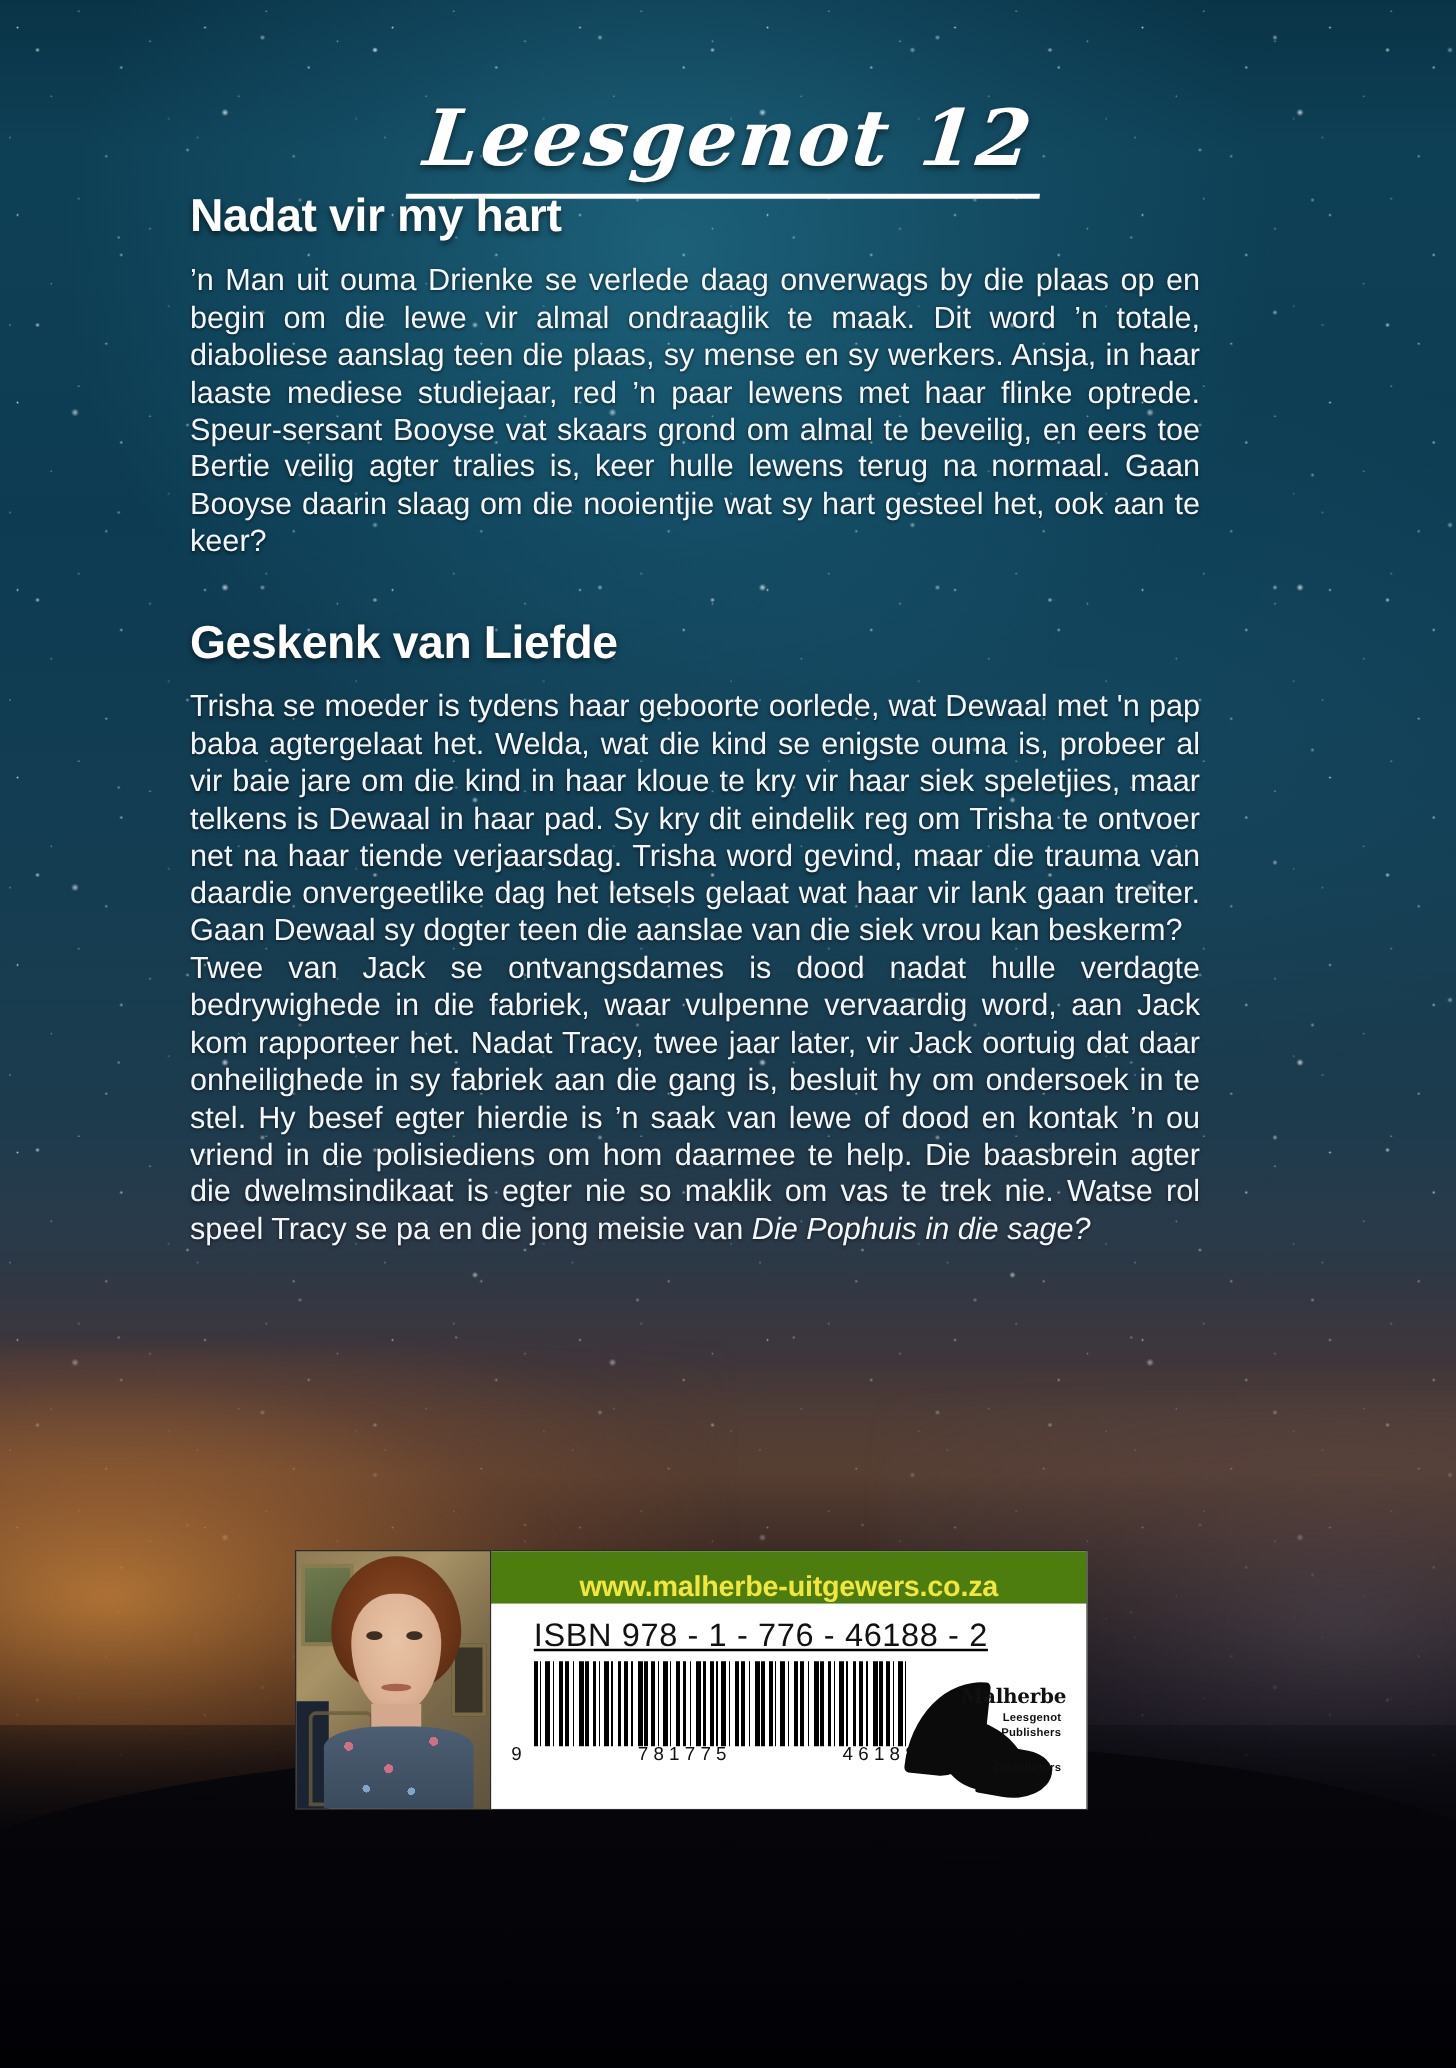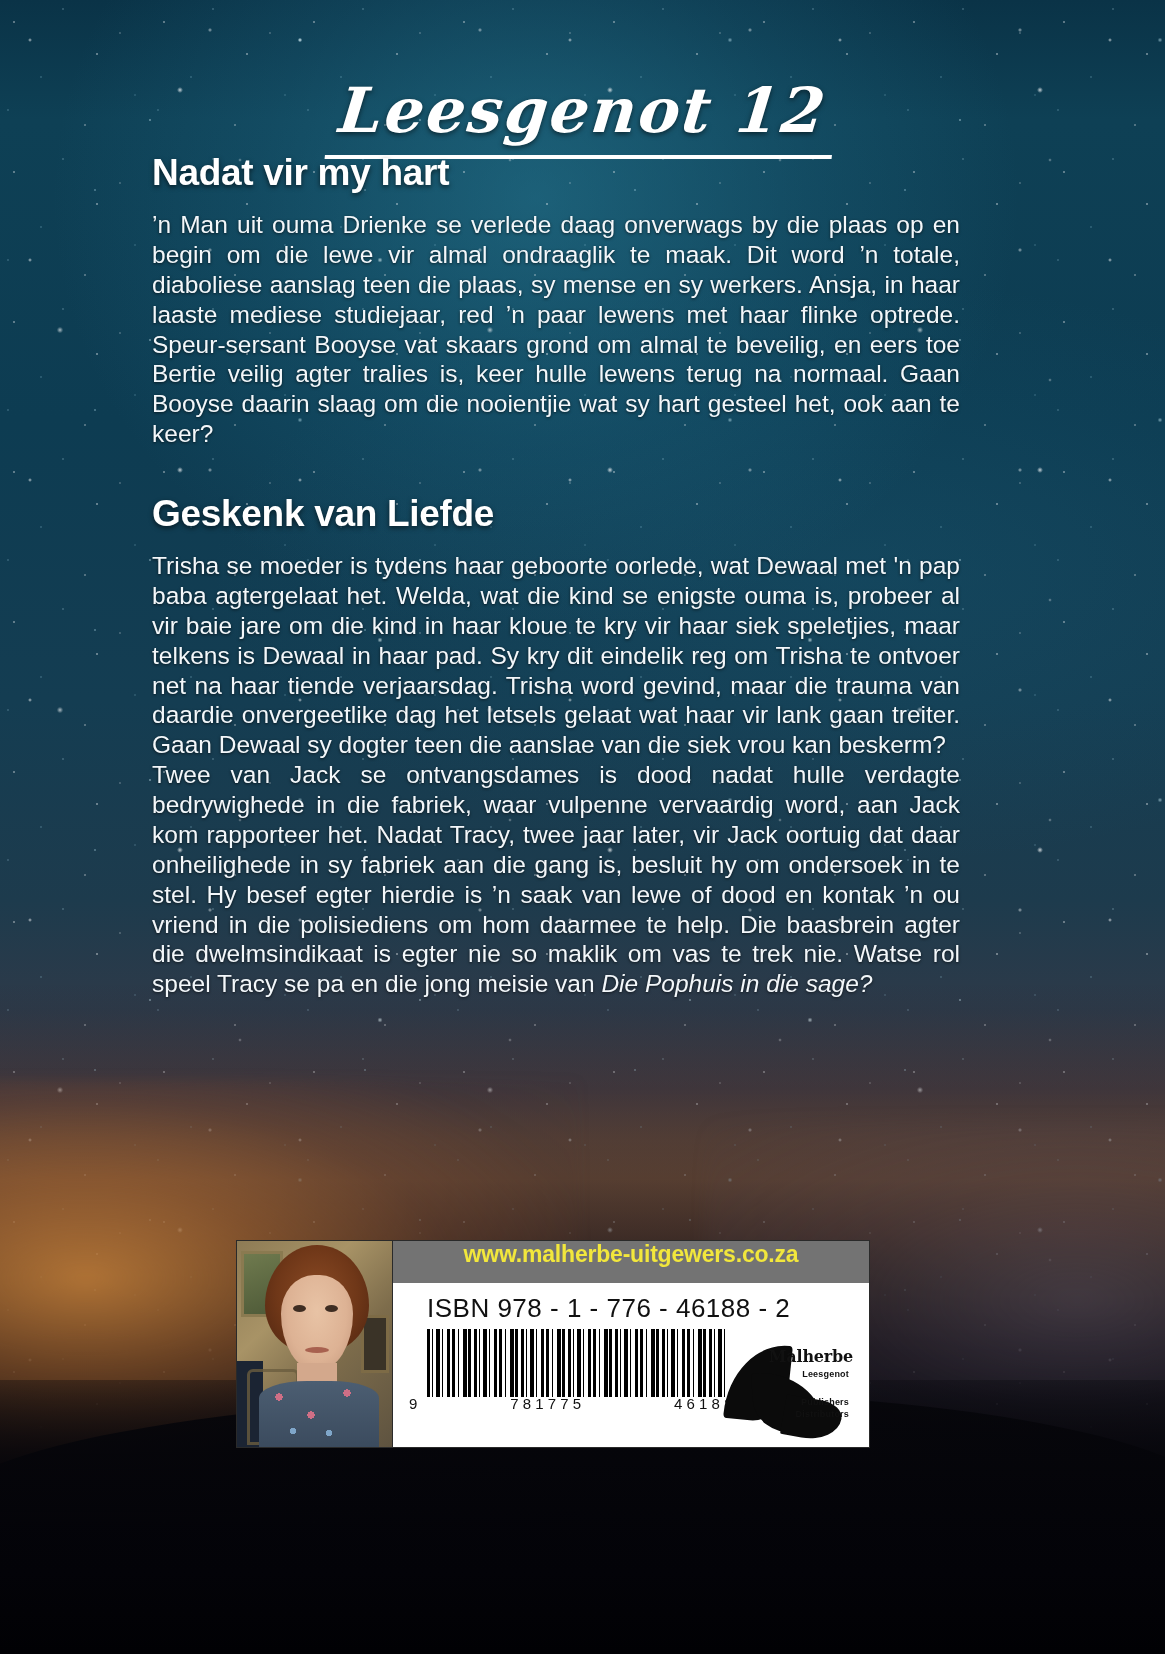--- a/index.html
+++ b/index.html
@@ -330,39 +330,40 @@
     background: #ffffff;
     display: flex;
     flex-direction: column;
     border: 1px solid #2a2a2a;
     border-left: none;
     box-sizing: border-box;
   }
 
   .url-banner {
     height: 42px;
-    background: #737373;
+    background: #4d7c0f;
     display: flex;
-    align-items: flex-start;
+    align-items: flex-end;
     justify-content: center;
     flex: 0 0 42px;
   }
   .url-text {
     color: #f2e73c;
     font-family: "Liberation Sans", sans-serif;
     font-weight: bold;
     font-size: 23px;
     letter-spacing: -0.2px;
   }
 
   .isbn-body {
     flex: 1 1 auto;
     position: relative;
     background: #ffffff;
     padding: 10px 0 16px 0;
+    text-decoration: underline;
   }
   .isbn-text {
     margin-left: 34px;
     font-family: "Liberation Sans", sans-serif;
     font-size: 26px;
     color: #111111;
     letter-spacing: 0.5px;
     white-space: nowrap;
   }
 
@@ -422,21 +423,21 @@
   .logo-sub {
     position: absolute;
     right: 6px;
     font-family: "Liberation Sans", sans-serif;
     font-weight: bold;
     font-size: 9px;
     color: #111;
     letter-spacing: 0.2px;
   }
   .logo-sub.s1 { top: 32px; }
-  .logo-sub.s2 { top: 60px; }
+  .logo-sub.s2 { top: 44px; }
   .logo-sub.s3 { top: 72px; margin-left: 12px; }
   .quill {
     position: absolute;
     background: #0b0b0b;
   }
   .quill.q1 {
     left: 4px; top: 6px;
     width: 62px; height: 78px;
     border-radius: 100% 6% 60% 6% / 100% 6% 60% 6%;
     transform: rotate(6deg);

